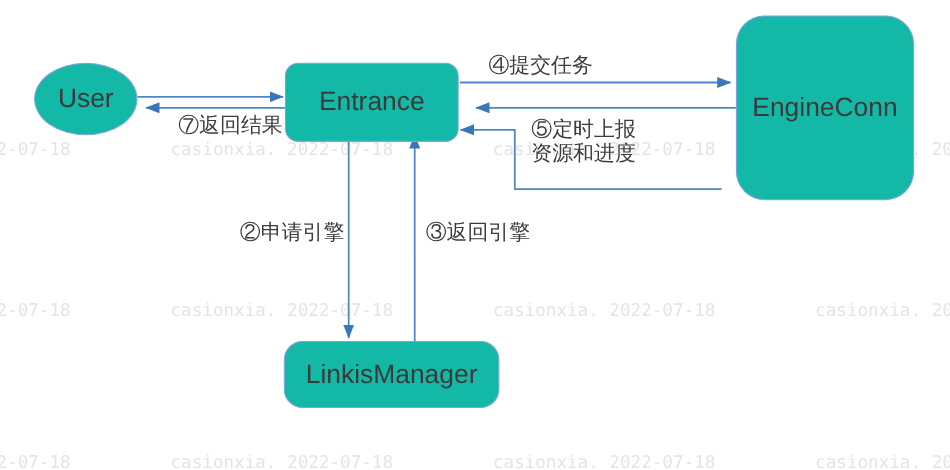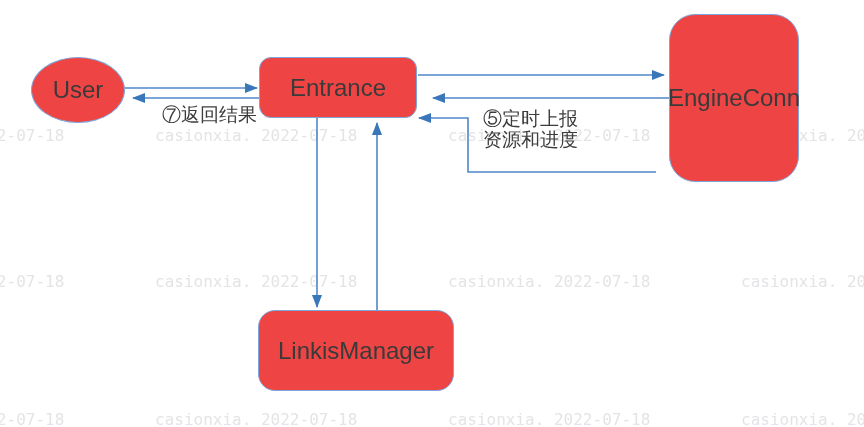--- a/index.html
+++ b/index.html
@@ -41,48 +41,48 @@
   }
   .edge {
     stroke: #4e87c9;
     stroke-width: 1.6;
     fill: none;
   }
   
   .node {
     position: absolute;
     z-index: 2;
-    background: #ef4444;
+    background: #14b8a6;
     border: 1.5px solid #7da7dc;
     display: flex;
     align-items: center;
     justify-content: center;
     box-sizing: border-box;
     color: #3a3a3a;
     font-size: 24px;
   }
   .node-user {
     left: 31px; top: 57px;
     width: 94px; height: 66px;
     border-radius: 50%;
   }
   .node-entrance {
     left: 259px; top: 57px;
-    width: 158px; height: 61px;
+    width: 158px; height: 72px;
     border-radius: 12px;
   }
   .node-engineconn {
     left: 669px; top: 14px;
-    width: 130px; height: 168px;
+    width: 162px; height: 168px;
     border-radius: 26px;
     text-align: center;
   }
   .node-linkismanager {
     left: 258px; top: 310px;
-    width: 196px; height: 81px;
+    width: 196px; height: 61px;
     border-radius: 17px;
   }
   
   .edge-label {
     position: absolute;
     z-index: 3;
     color: #3c3c3c;
     font-size: 19px;
     line-height: 21px;
     white-space: pre-line;
@@ -137,16 +137,19 @@
     <span>Entrance</span>
   </div>
   <div class="node node-engineconn">
     <span>EngineConn</span>
   </div>
   <div class="node node-linkismanager">
     <span>LinkisManager</span>
   </div>
 
   <div class="edge-label lbl-7">⑦返回结果</div>
+  <div class="edge-label lbl-2">②申请引擎</div>
+  <div class="edge-label lbl-3">③返回引擎</div>
+  <div class="edge-label lbl-4">④提交任务</div>
   <div class="edge-label lbl-5">⑤定时上报
 资源和进度</div>
 
 </div>
 
 </body></html>

